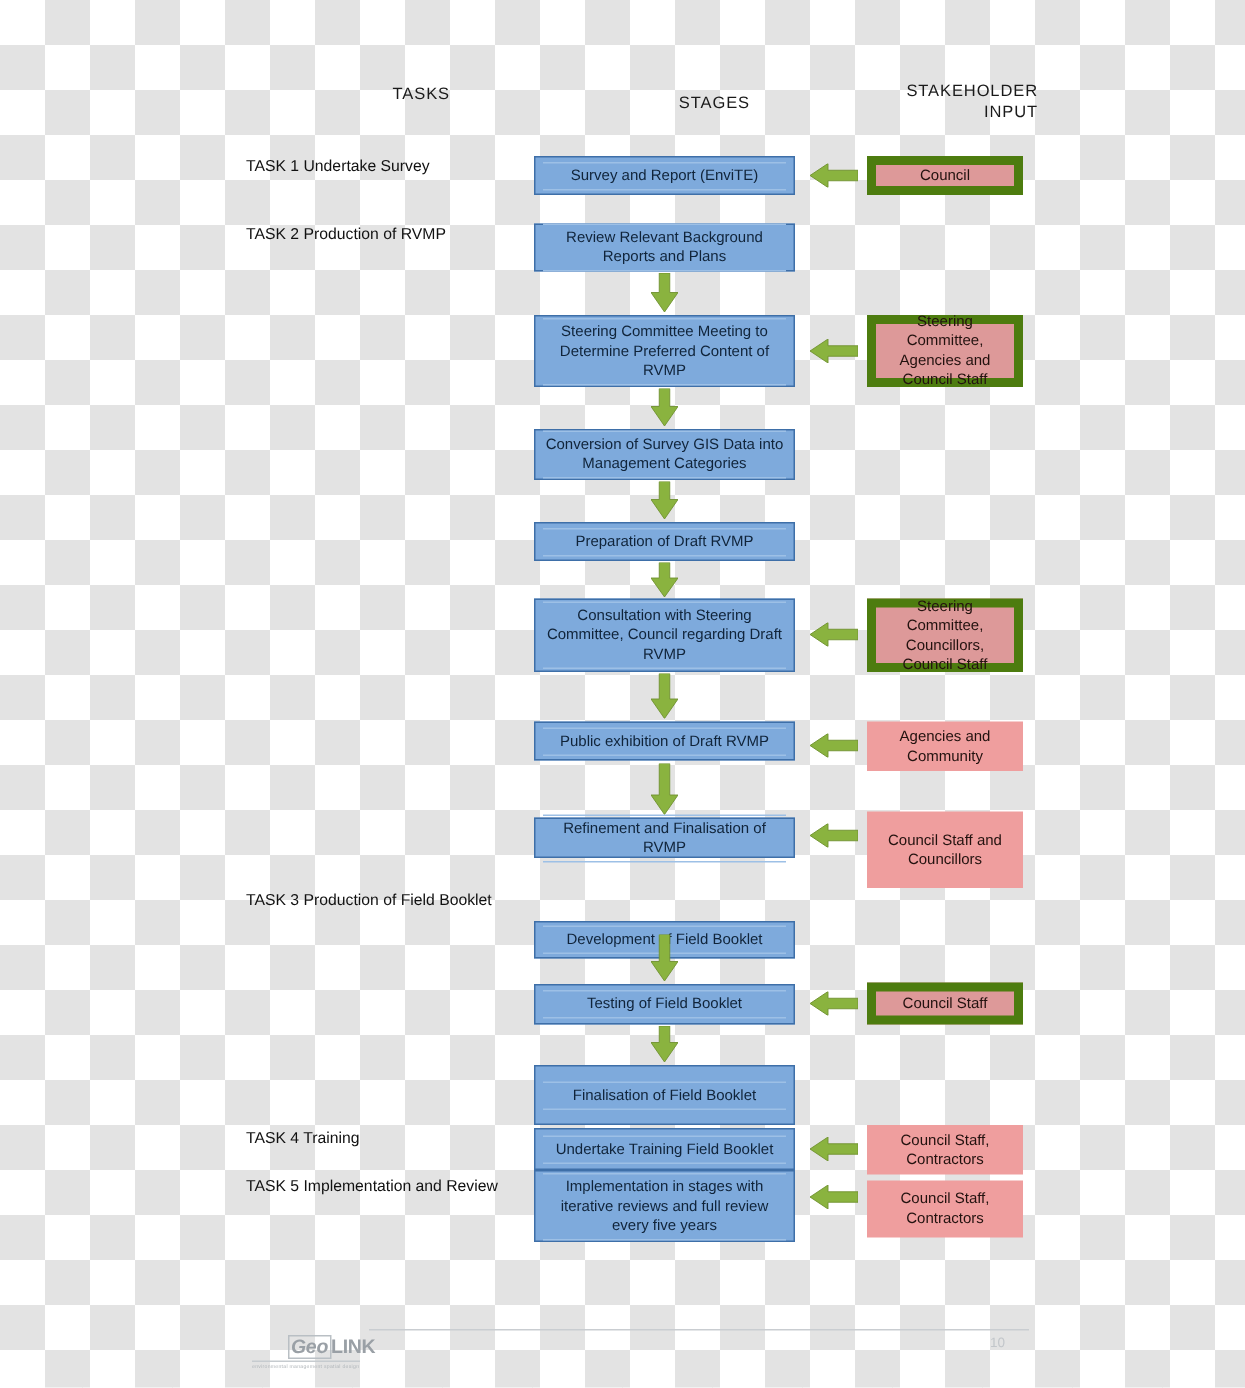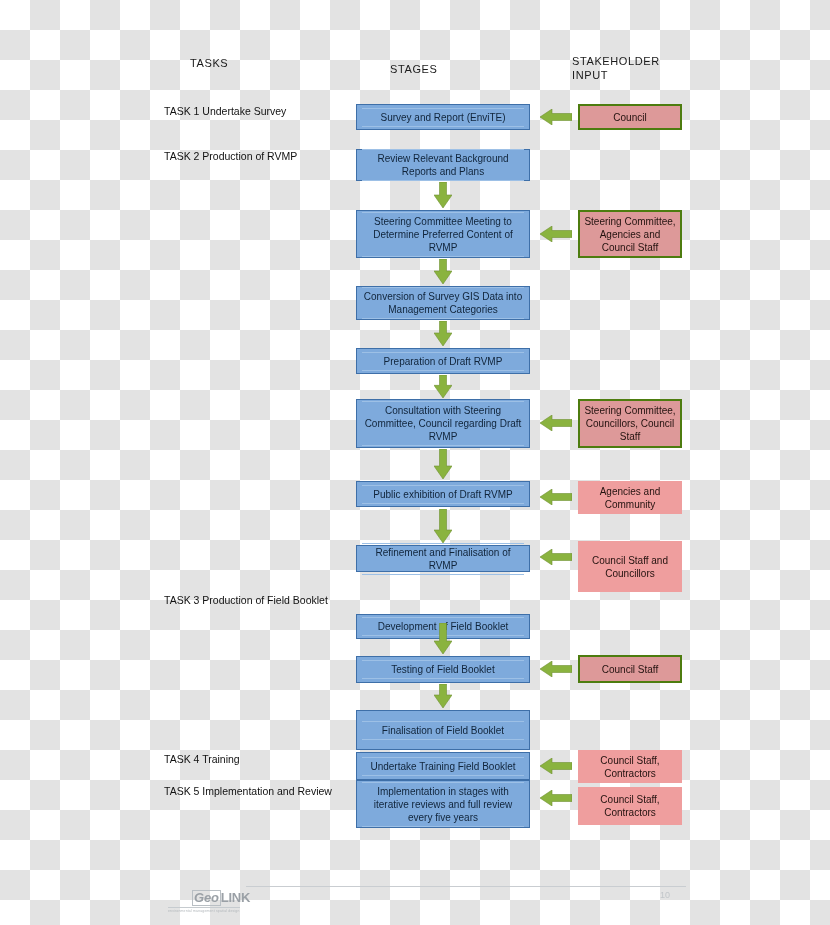--- a/index.html
+++ b/index.html
@@ -30,21 +30,21 @@
 
   #page {
     position: absolute;
     inset: 0;
     z-index: 1;
   }
 
   
   .col-head {
     position: absolute;
-    text-align: left;
+    text-align: right;
     font-size: 11px;
     letter-spacing: 0.6px;
     color: #1a1a1a;
     font-weight: 400;
     line-height: 14px;
   }
   #head-tasks  { left: 190px; top: 56px; width: 110px; }
   #head-stages { left: 390px; top: 62px; width: 110px; }
   #head-stake  { left: 572px; top: 54px; width: 120px; }
 
@@ -82,21 +82,21 @@
     padding: 2px 0;
   }
 
   
   .stake-box {
     position: absolute;
     left: 578px;
     width: 104px;
     box-sizing: border-box;
     background: #ef9e9e;
-    border: 2px solid #4d7c0f;
+    border: 6px solid #4d7c0f;
     color: #23120f;
     font-size: 10px;
     line-height: 13px;
     text-align: center;
     display: flex;
     align-items: center;
     justify-content: center;
     padding: 2px 4px;
   }
   .stake-box.muted { background: #dd9999; }

